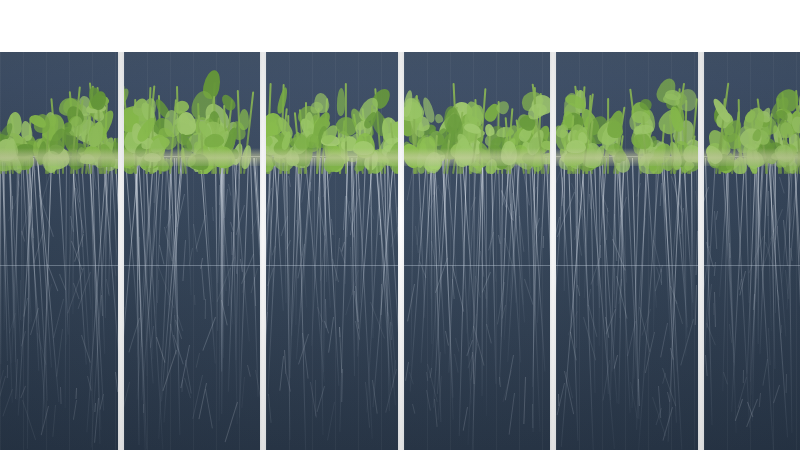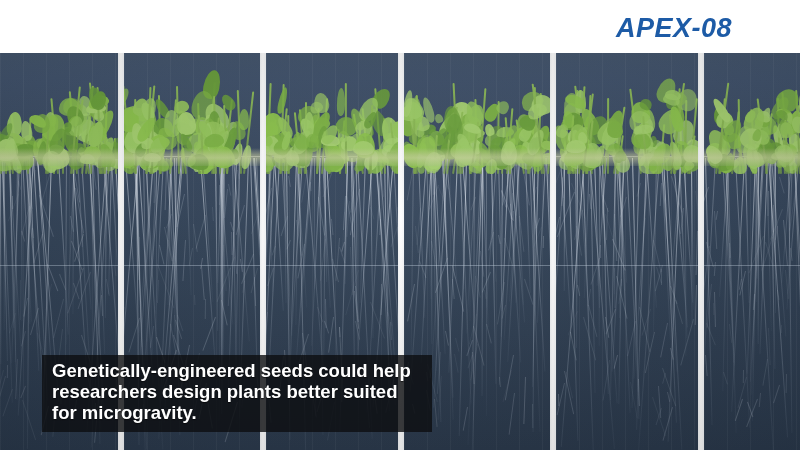--- a/index.html
+++ b/index.html
@@ -1520,22 +1520,16 @@
     <div id="dividers-host">
         <div class="divider" style="left: 118px; width: 6px;"></div>
         <div class="divider" style="left: 260px; width: 6px;"></div>
         <div class="divider" style="left: 398px; width: 6px;"></div>
         <div class="divider" style="left: 550px; width: 6px;"></div>
         <div class="divider" style="left: 698px; width: 6px;"></div>
       </div>
     <div id="photo-tone"></div>
   </div>
 
-  <div id="title-band">
-    <div id="program-title">APEX-08</div>
-  </div>
-
-  <div id="caption-box">
-    <div id="caption-text">Genetically-engineered seeds could help researchers design plants better suited for microgravity.</div>
-  </div>
+
 
 
 </div>
 
 </body></html>

